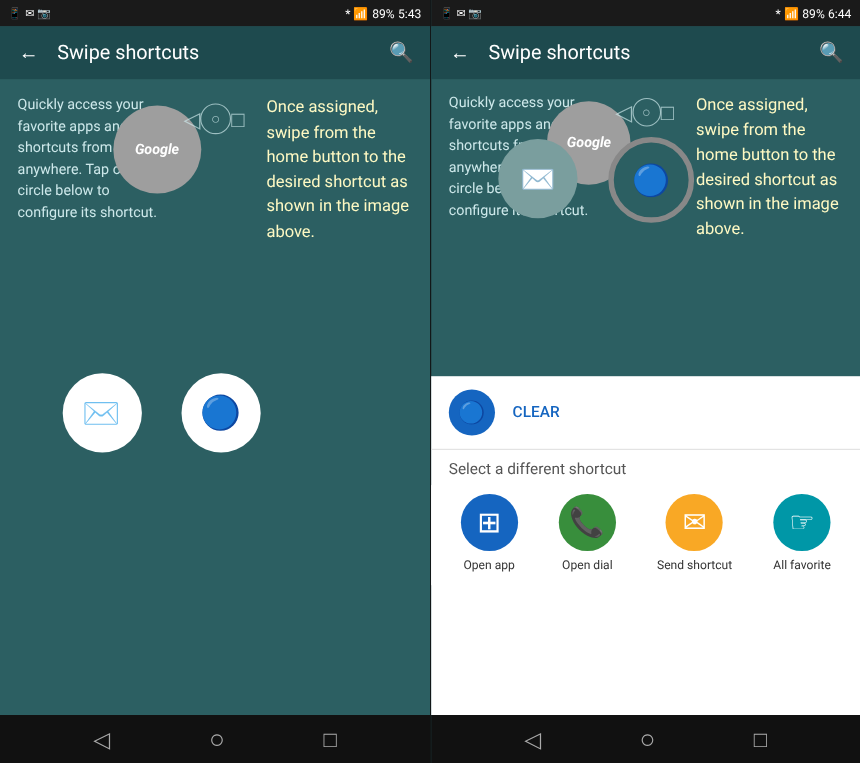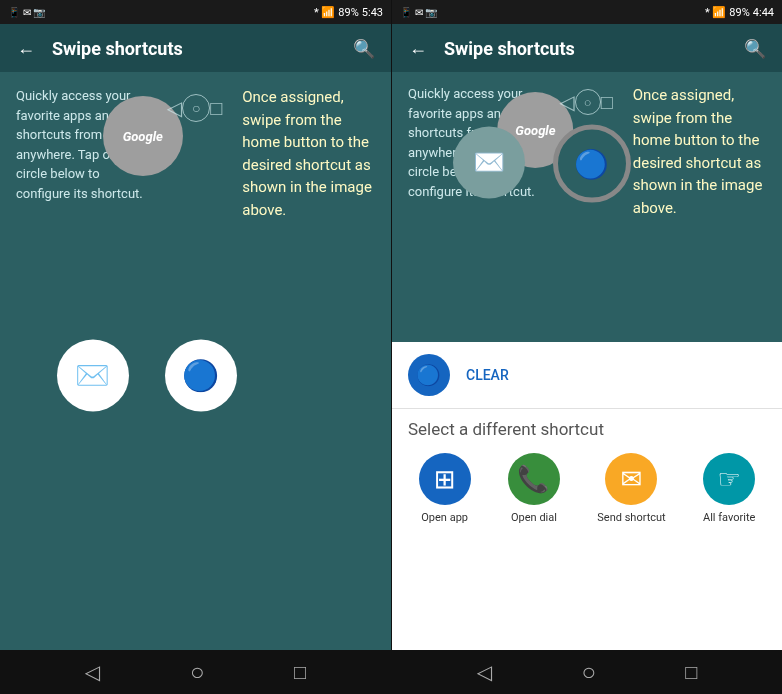--- a/index.html
+++ b/index.html
@@ -46,21 +46,21 @@
       background: #1e4a4e;
       display: flex;
       align-items: center;
       padding: 0 12px;
       gap: 12px;
     }
     .top-bar-title {
       flex: 1;
       color: #fff;
       font-size: 18px;
-      font-weight: 700;
+      font-weight: 400;
     }
     .icon-btn {
       width: 28px;
       height: 28px;
       display: flex;
       align-items: center;
       justify-content: center;
       color: #fff;
       font-size: 18px;
       cursor: pointer;
@@ -186,21 +186,21 @@
 
     .clear-btn {
       color: #1565c0;
       font-size: 14px;
       font-weight: 500;
       cursor: pointer;
     }
 
     .select-label {
       padding: 10px 16px 6px;
-      font-size: 17px;
+      font-size: 14px;
       color: #555;
     }
 
     .shortcuts-grid {
       display: flex;
       flex-direction: row;
       justify-content: space-around;
       padding: 8px 8px 12px;
       background: #fff;
     }
@@ -314,21 +314,21 @@
 <div class="screen">
 
   <div class="status-bar">
     <div class="status-left">
       <span style="font-size:10px;">📱 ✉ 📷</span>
     </div>
     <div class="status-right">
       <span>*</span>
       <span>📶</span>
       <span>89%</span>
-      <span>4:44</span>
+      <span>6:44</span>
     </div>
   </div>
 
   <div class="top-bar">
     <div class="icon-btn">
       <span>←</span>
     </div>
     <div class="top-bar-title">Swipe shortcuts</div>
     <div class="icon-btn">🔍</div>
   </div>

